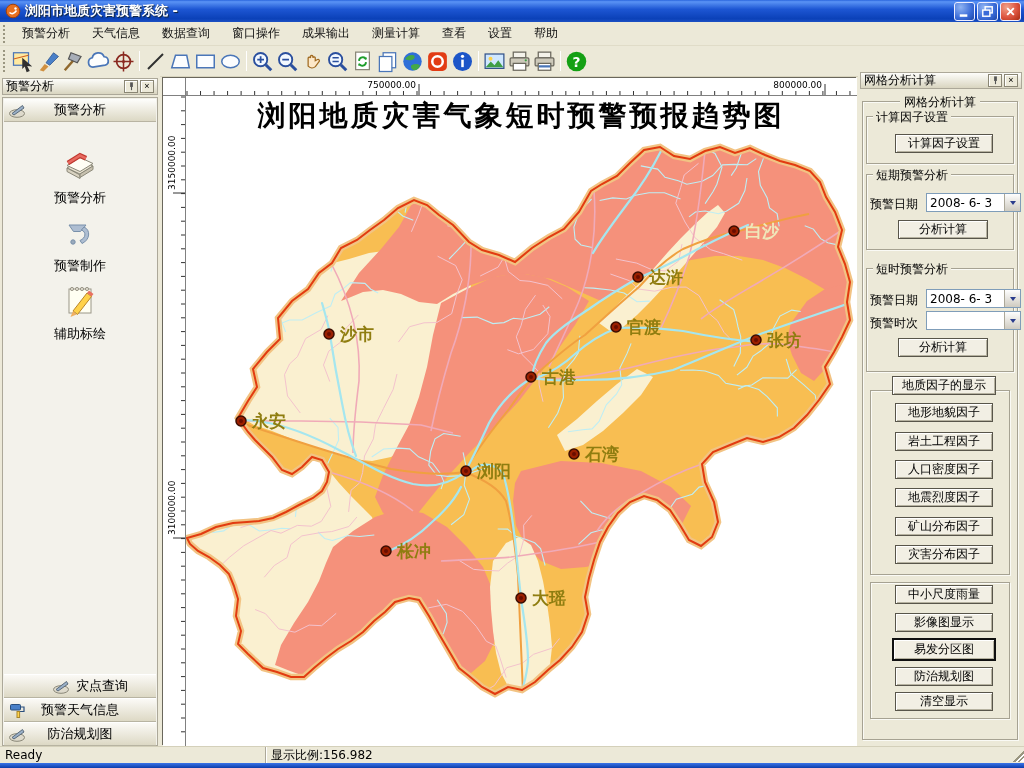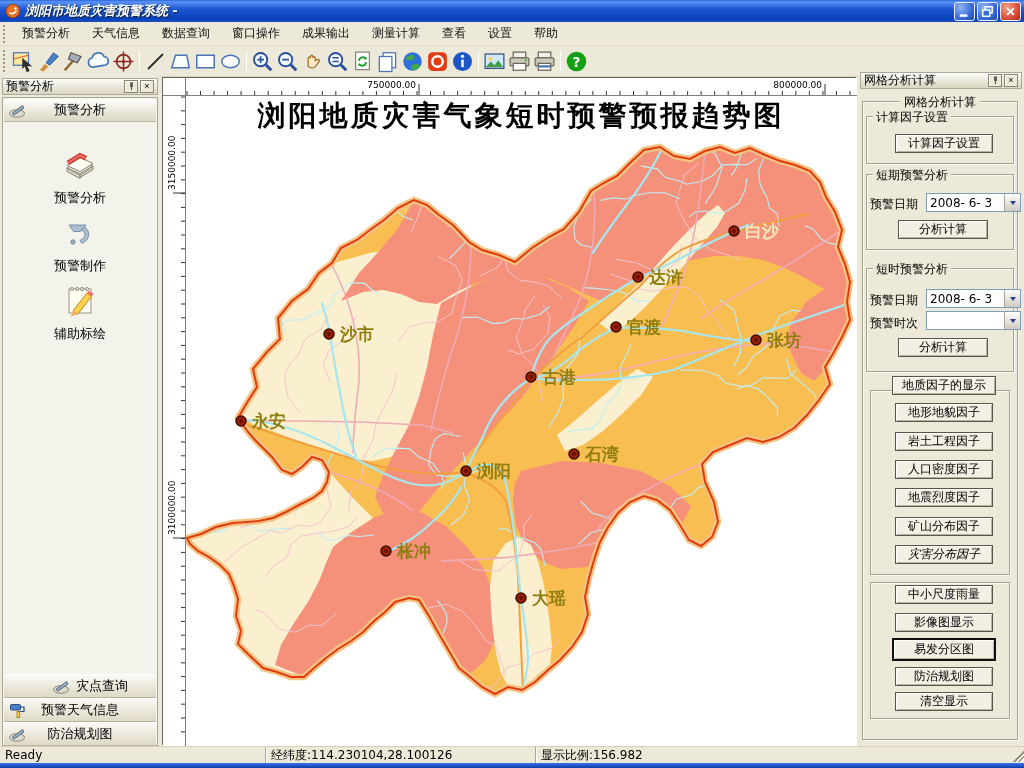--- a/index.html
+++ b/index.html
@@ -3,21 +3,21 @@
 <meta charset="utf-8">
 <style>
   * { margin:0; padding:0; box-sizing:border-box; }
   html,body { width:1024px; height:768px; overflow:hidden; }
   body { font-family:"DejaVu Sans","Liberation Sans",sans-serif; font-size:12px; background:#ECE9D8; position:relative; }
   #app { position:absolute; inset:0; }
 
   
   .titlebar { position:absolute; left:0; top:0; width:1024px; height:22px;
     background:linear-gradient(180deg,#2a65dd 0%,#5a93f5 8%,#1d56d3 42%,#0b41b8 85%,#1c50c4 100%);
-    display:flex; align-items:center; padding:0 3px;font-style:italic; }
+    display:flex; align-items:center; padding:0 3px; }
   .logo { width:16px; height:16px; margin:0 4px 0 2px; display:inline-block; }
   .wtitle { color:#fff; font-weight:bold; font-size:13px; text-shadow:1px 1px 1px #123; flex:1; }
   .wbtns { display:flex; gap:2px; }
   .wbtn { width:21px; height:19px; border-radius:3px; border:1px solid #eef; padding:0;
     background:radial-gradient(circle at 30% 25%,#8fb3f2,#3a6bd8 60%,#1e47a8); cursor:default; }
   .wbtn.close { background:radial-gradient(circle at 30% 25%,#f2a28a,#dd5540 55%,#a82a10); }
   .wbtn svg { width:100%; height:100%; display:block; }
 
   
   .menubar { position:absolute; left:0; top:22px; width:1024px; height:24px; background:#ECE9D8;
@@ -719,33 +719,32 @@
     <button class="btn" style="left:40px; top:268px; width:90px; height:19px;">分析计算</button>
 
     <div class="etched" style="left:12px; top:320px; width:140px; height:185px;"></div>
     <div id="factor-buttons">
         <button class="btn" style="left: 34px; top: 306px; width: 104px; height: 19px;">地质因子的显示</button>
         <button class="btn" style="left: 37px; top: 333px; width: 98px; height: 19px;">地形地貌因子</button>
         <button class="btn" style="left: 37px; top: 362px; width: 98px; height: 19px;">岩土工程因子</button>
         <button class="btn" style="left: 37px; top: 390px; width: 98px; height: 19px;">人口密度因子</button>
         <button class="btn" style="left: 37px; top: 418px; width: 98px; height: 19px;">地震烈度因子</button>
         <button class="btn" style="left: 37px; top: 447px; width: 98px; height: 19px;">矿山分布因子</button>
-        <button class="btn" style="left: 37px; top: 475px; width: 98px; height: 19px; font-style: italic;">灾害分布因子</button>
+        <button class="btn" style="left: 37px; top: 475px; width: 98px; height: 19px;">灾害分布因子</button>
       </div>
 
     <div class="etched" style="left:12px; top:512px; width:140px; height:137px;"></div>
     <div id="display-buttons">
         <button class="btn" style="left: 37px; top: 515px; width: 98px; height: 19px;">中小尺度雨量</button>
         <button class="btn" style="left: 37px; top: 543px; width: 98px; height: 19px;">影像图显示</button>
         <button class="btn defbtn" style="left: 34px; top: 568px; width: 104px; height: 23px;">易发分区图</button>
         <button class="btn" style="left: 37px; top: 597px; width: 98px; height: 19px;">防治规划图</button>
         <button class="btn" style="left: 37px; top: 622px; width: 98px; height: 19px;">清空显示</button>
       </div>
   </div>
 
   <div class="statusbar" id="statusbar">
       <div class="sfield" style="width: 265px;">Ready</div>
-      <div class="sfield" style="width: 270px;">经纬度:114.230104,28.100126</div>
       <div class="sfield" style="width: 200px;">显示比例:156.982</div>
       <div class="sgrip"></div>
     </div>
   <div class="winbottom"></div>
 </div>
 
 </body></html>

